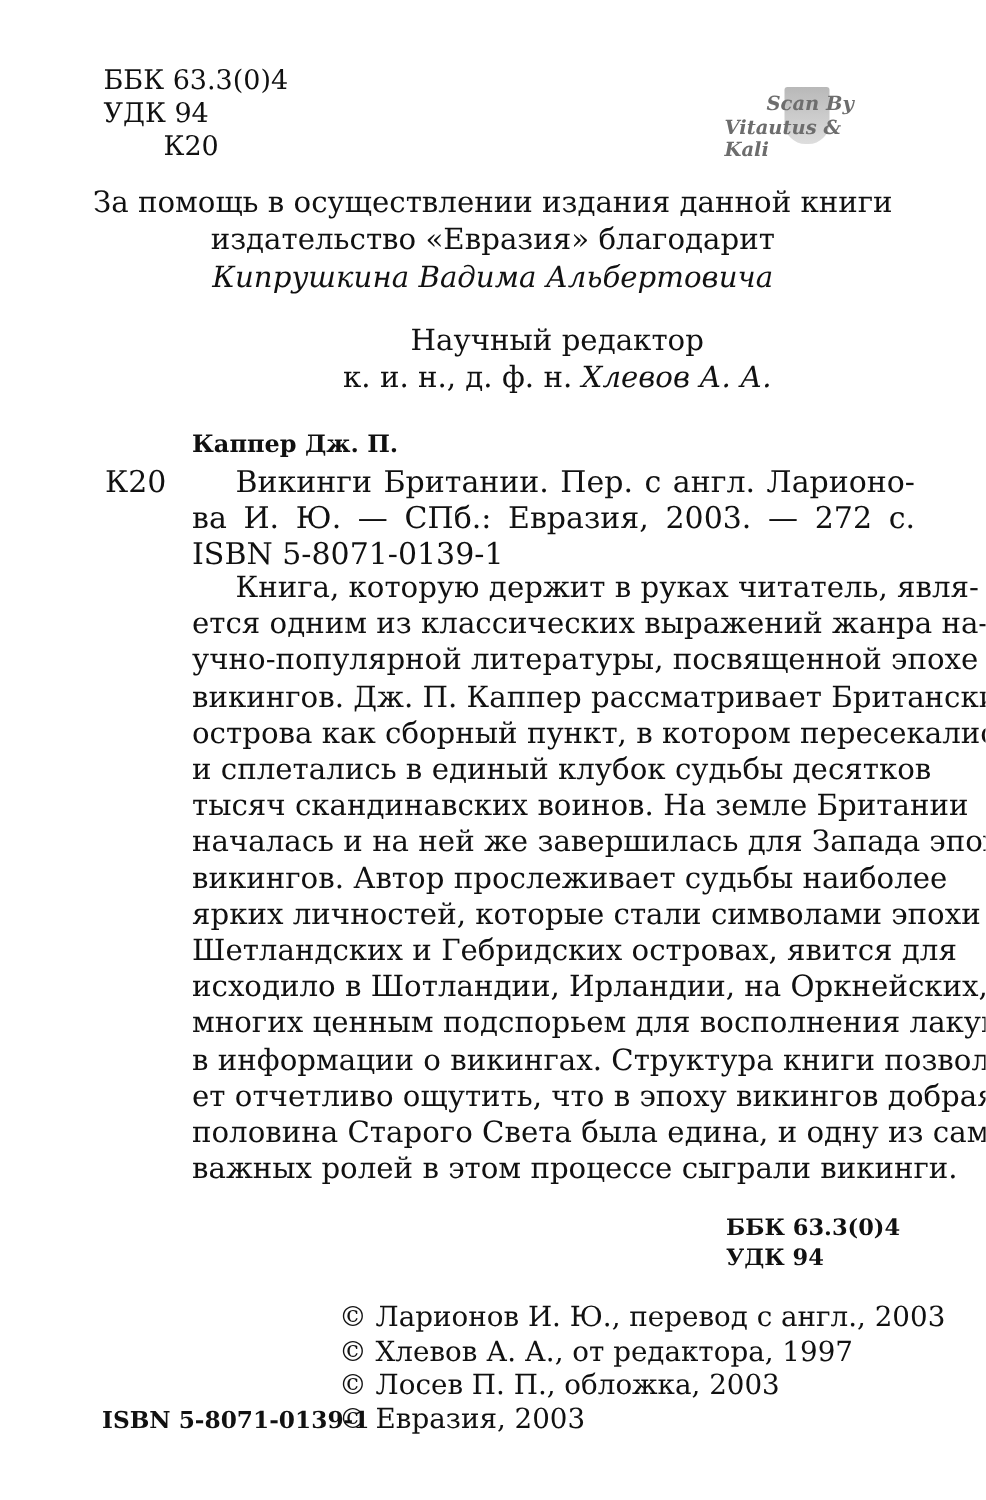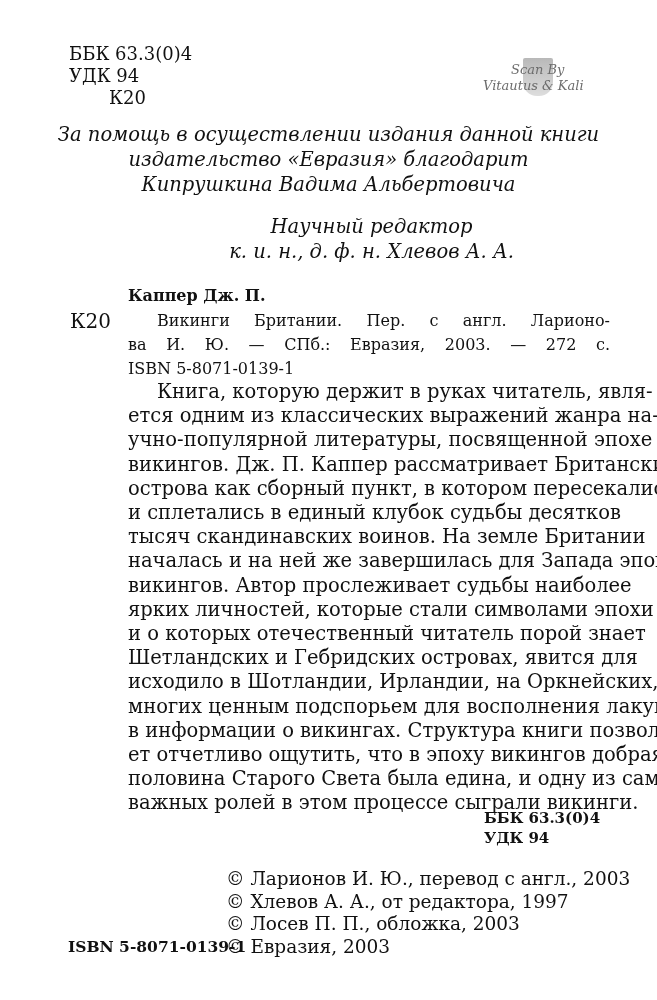--- a/index.html
+++ b/index.html
@@ -16,34 +16,34 @@
     .watermark {
       position: absolute; left: 483px; top: 58px; width: 105px; height: 52px;
     }
     .watermark .cup {
       position: absolute; left: 40px; top: 0; width: 30px; height: 38px;
       background: linear-gradient(#9a9a9a, #cfcfcf);
       border-radius: 2px 2px 14px 14px; opacity: 0.7;
     }
     .watermark .t1, .watermark .t2 {
       position: absolute; font-family: "DejaVu Serif", serif; font-style: italic;
-      color: #6d6d6d; font-size: 13px;
+      color: #6d6d6d; font-size: 13px; font-weight: bold;
     }
     .watermark .t1 { left: 28px; top: 4px; }
     .watermark .t2 { left: 0; top: 20px; }
 
     .center { left: 0; width: 657px; text-align: center; font-size: 19.5px; line-height: 25px; }
-    .center span { display: block; font-style: italic; }
+    .center span { display: block; }
     .thanks { top: 122px; }
     .editor { top: 214px; padding-left: 43px; }
     .it { font-style: italic; }
 
     .author { left: 128px; top: 284px; font-size: 16px; font-weight: bold; line-height: 24px; }
     .k20 { left: 70px; top: 309px; font-size: 20px; line-height: 24px; }
-    .biblio { left: 128px; top: 309px; width: 482px; font-size: 16px; line-height: 24px; white-space: normal; }
+    .biblio { left: 128px; top: 309px; width: 482px; font-size: 20px; line-height: 24px; white-space: normal; }
     .biblio span { display: block; white-space: nowrap; text-align: justify; text-align-last: justify; }
     .biblio span.first { text-indent: 29px; }
     .biblio span.last { text-align-last: left; }
 
     .abstract { left: 128px; top: 380px; width: 482px; font-size: 19.5px; line-height: 24.2px; white-space: normal; }
     .abstract span { display: block; white-space: nowrap; text-align: justify; text-align-last: justify; }
     .abstract span.first { text-indent: 29px; }
     .abstract span.last { text-align-last: left; }
 
     .codes2 { left: 484px; top: 808px; font-size: 15px; font-weight: bold; line-height: 20px; font-family: "DejaVu Serif", serif; }
@@ -91,21 +91,20 @@
   <span class="first">Книга, которую держит в руках читатель, явля-</span>
   <span>ется одним из классических выражений жанра на-</span>
   <span>учно-популярной литературы, посвященной эпохе</span>
   <span>викингов. Дж. П. Каппер рассматривает Британские</span>
   <span>острова как сборный пункт, в котором пересекались</span>
   <span>и сплетались в единый клубок судьбы десятков</span>
   <span>тысяч скандинавских воинов. На земле Британии</span>
   <span>началась и на ней же завершилась для Запада эпоха</span>
   <span>викингов. Автор прослеживает судьбы наиболее</span>
   <span>ярких личностей, которые стали символами эпохи</span>
-  <span>и о которых отечественный читатель порой знает</span>
   <span>Шетландских и Гебридских островах, явится для</span>
   <span>исходило в Шотландии, Ирландии, на Оркнейских,</span>
   <span>многих ценным подспорьем для восполнения лакун</span>
   <span>в информации о викингах. Структура книги позволя-</span>
   <span>ет отчетливо ощутить, что в эпоху викингов добрая</span>
   <span>половина Старого Света была едина, и одну из самых</span>
   <span class="last">важных ролей в этом процессе сыграли викинги.</span>
 </div>
 
 <div class="abs codes2">

